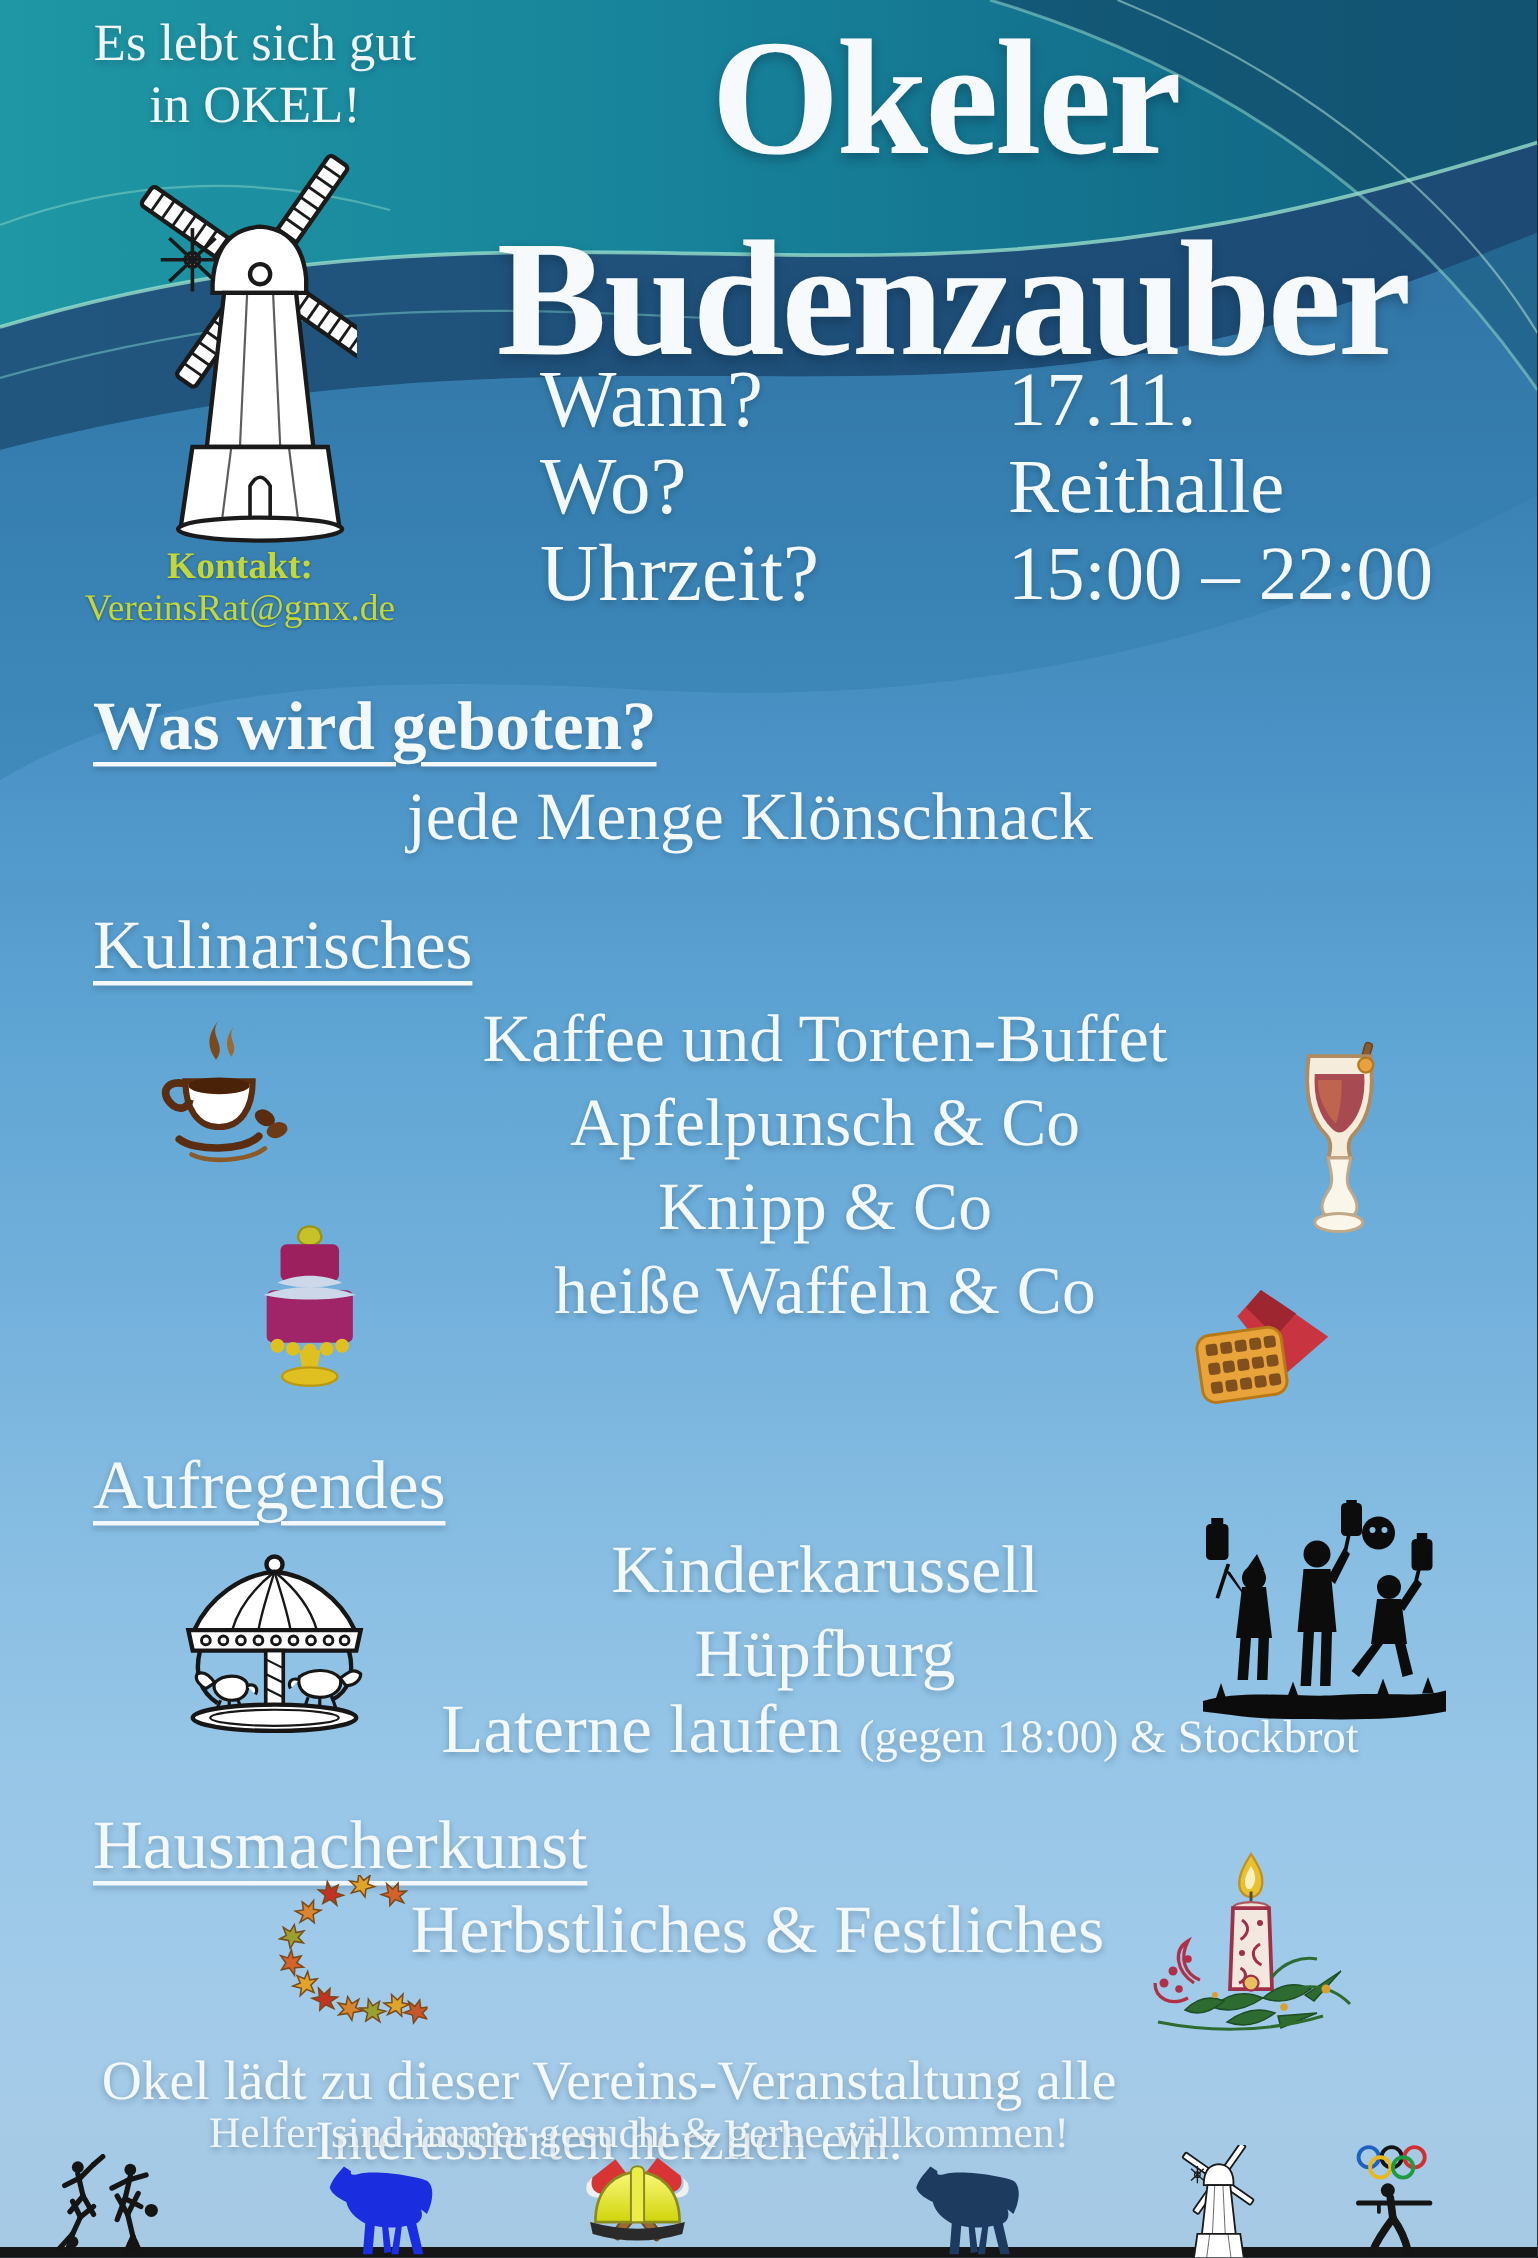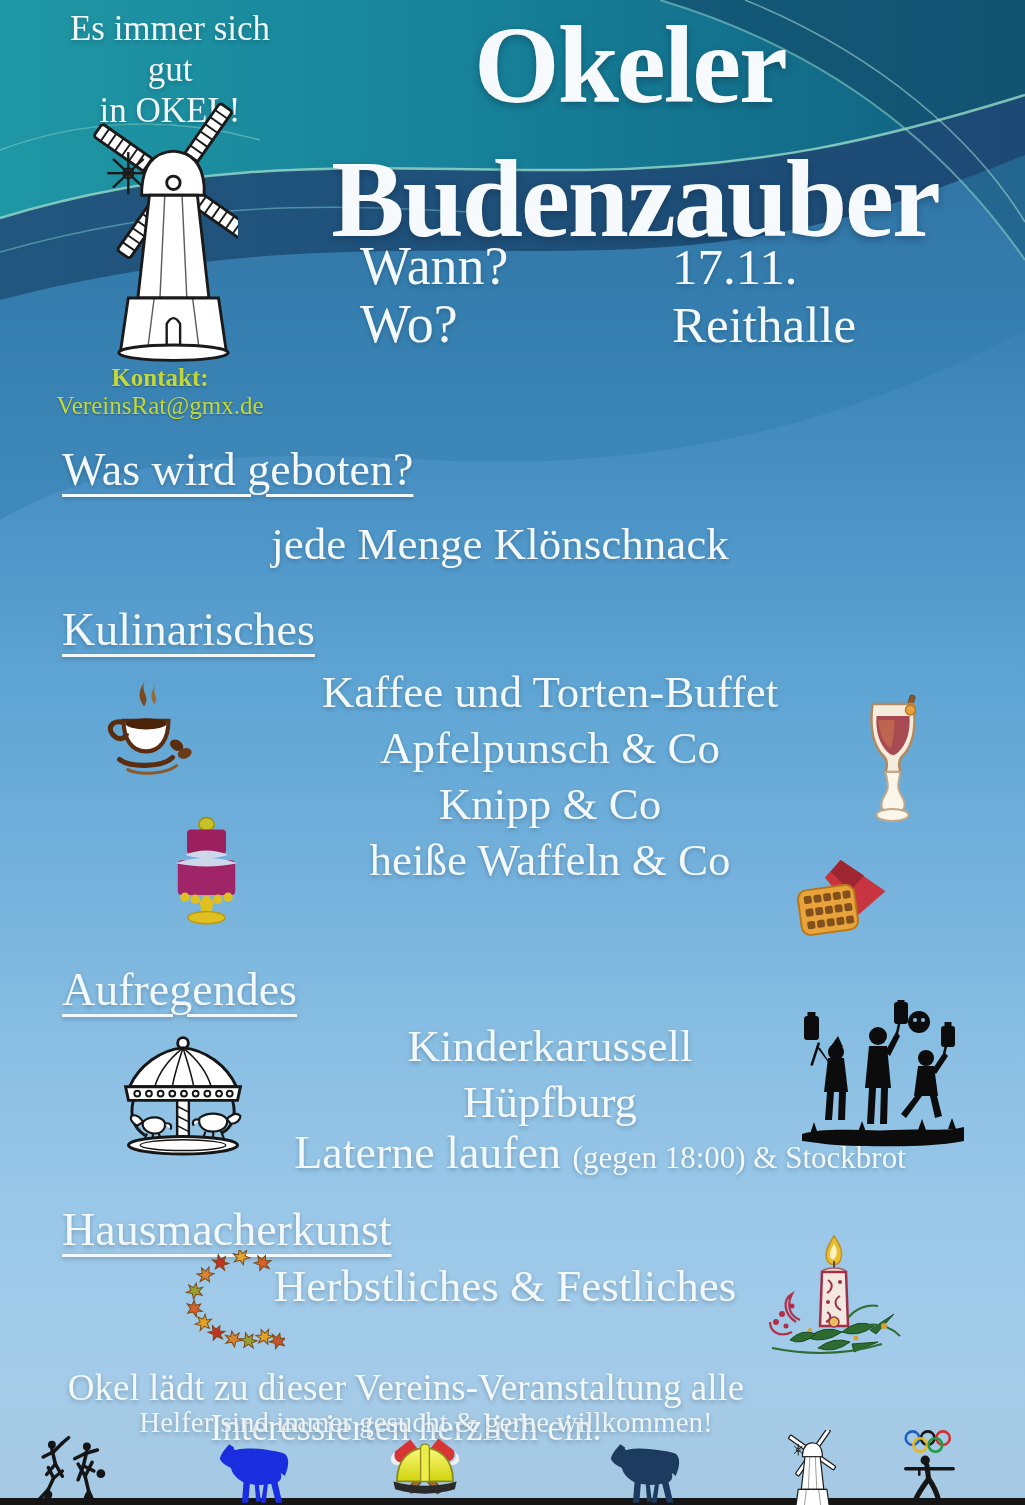--- a/index.html
+++ b/index.html
@@ -60,21 +60,21 @@
     <path d="M0,218 C225,150 400,172 585,170 C760,168 880,140 1025,95 L1025,155 C900,205 790,245 610,250 C430,255 250,235 0,300 Z" fill="url(#gNavy)"></path>
     <path d="M0,300 C250,235 430,255 610,250 C790,245 900,205 1025,155 L1025,330 C820,440 620,470 430,460 C250,450 110,455 0,520 Z" fill="#2f7cab" opacity="0.42"></path>
     <path d="M0,218 C225,150 400,172 585,170 C760,168 880,140 1025,95" fill="none" stroke="#9fe6cf" stroke-width="2.5" opacity="0.75"></path>
     <path d="M0,252 C190,198 340,205 470,212" fill="none" stroke="#86dcd2" stroke-width="1.5" opacity="0.45"></path>
     <path d="M660,0 C810,45 935,130 1025,260" fill="none" stroke="#8fd8cc" stroke-width="2" opacity="0.55"></path>
     <path d="M745,0 C880,55 975,140 1025,222" fill="none" stroke="#c2ece0" stroke-width="1.5" opacity="0.5"></path>
     <path d="M0,150 C80,120 170,115 260,140" fill="none" stroke="#9fe6cf" stroke-width="1.5" opacity="0.4"></path>
   </svg>
 
   <div class="abs slogan txt">
-    <div>Es immer sich gut</div>
+    <div>Es lebt sich gut</div>
     <div>in OKEL!</div>
   </div>
 
   <svg class="abs logo" width="158" height="288" viewBox="0 0 160 300">
     <g fill="#ffffff" stroke="#1a1a1a" stroke-width="3">
       <g>
         <g transform="rotate(35 95 105)">
           <rect x="87" y="9" width="16" height="82" rx="3"></rect>
           <g stroke-width="2">
               <line x1="87" y1="18" x2="103" y2="18"></line>
@@ -163,23 +163,27 @@
 
   <div class="abs details txt">
     <div class="drow">
       <span class="dq">Wann?</span>
       <span class="da">17.11.</span>
     </div>
     <div class="drow">
       <span class="dq">Wo?</span>
       <span class="da">Reithalle</span>
     </div>
+    <div class="drow">
+      <span class="dq">Uhrzeit?</span>
+      <span class="da">15:00 – 22:00</span>
+    </div>
   </div>
 
-  <div class="abs heading txt" style="top:444px;">Was wird geboten?</div>
+  <div class="abs heading txt" style="top:458px;font-weight:bold;">Was wird geboten?</div>
   <div class="abs line45 intro-line txt">jede Menge Klönschnack</div>
 
   <div class="abs heading txt" style="top:604px;">Kulinarisches</div>
   <div class="abs kul-items">
     <div class="line45 txt">Kaffee und Torten-Buffet</div>
     <div class="line45 txt">Apfelpunsch &amp; Co</div>
     <div class="line45 txt">Knipp &amp; Co</div>
     <div class="line45 txt">heiße Waffeln &amp; Co</div>
   </div>
 

